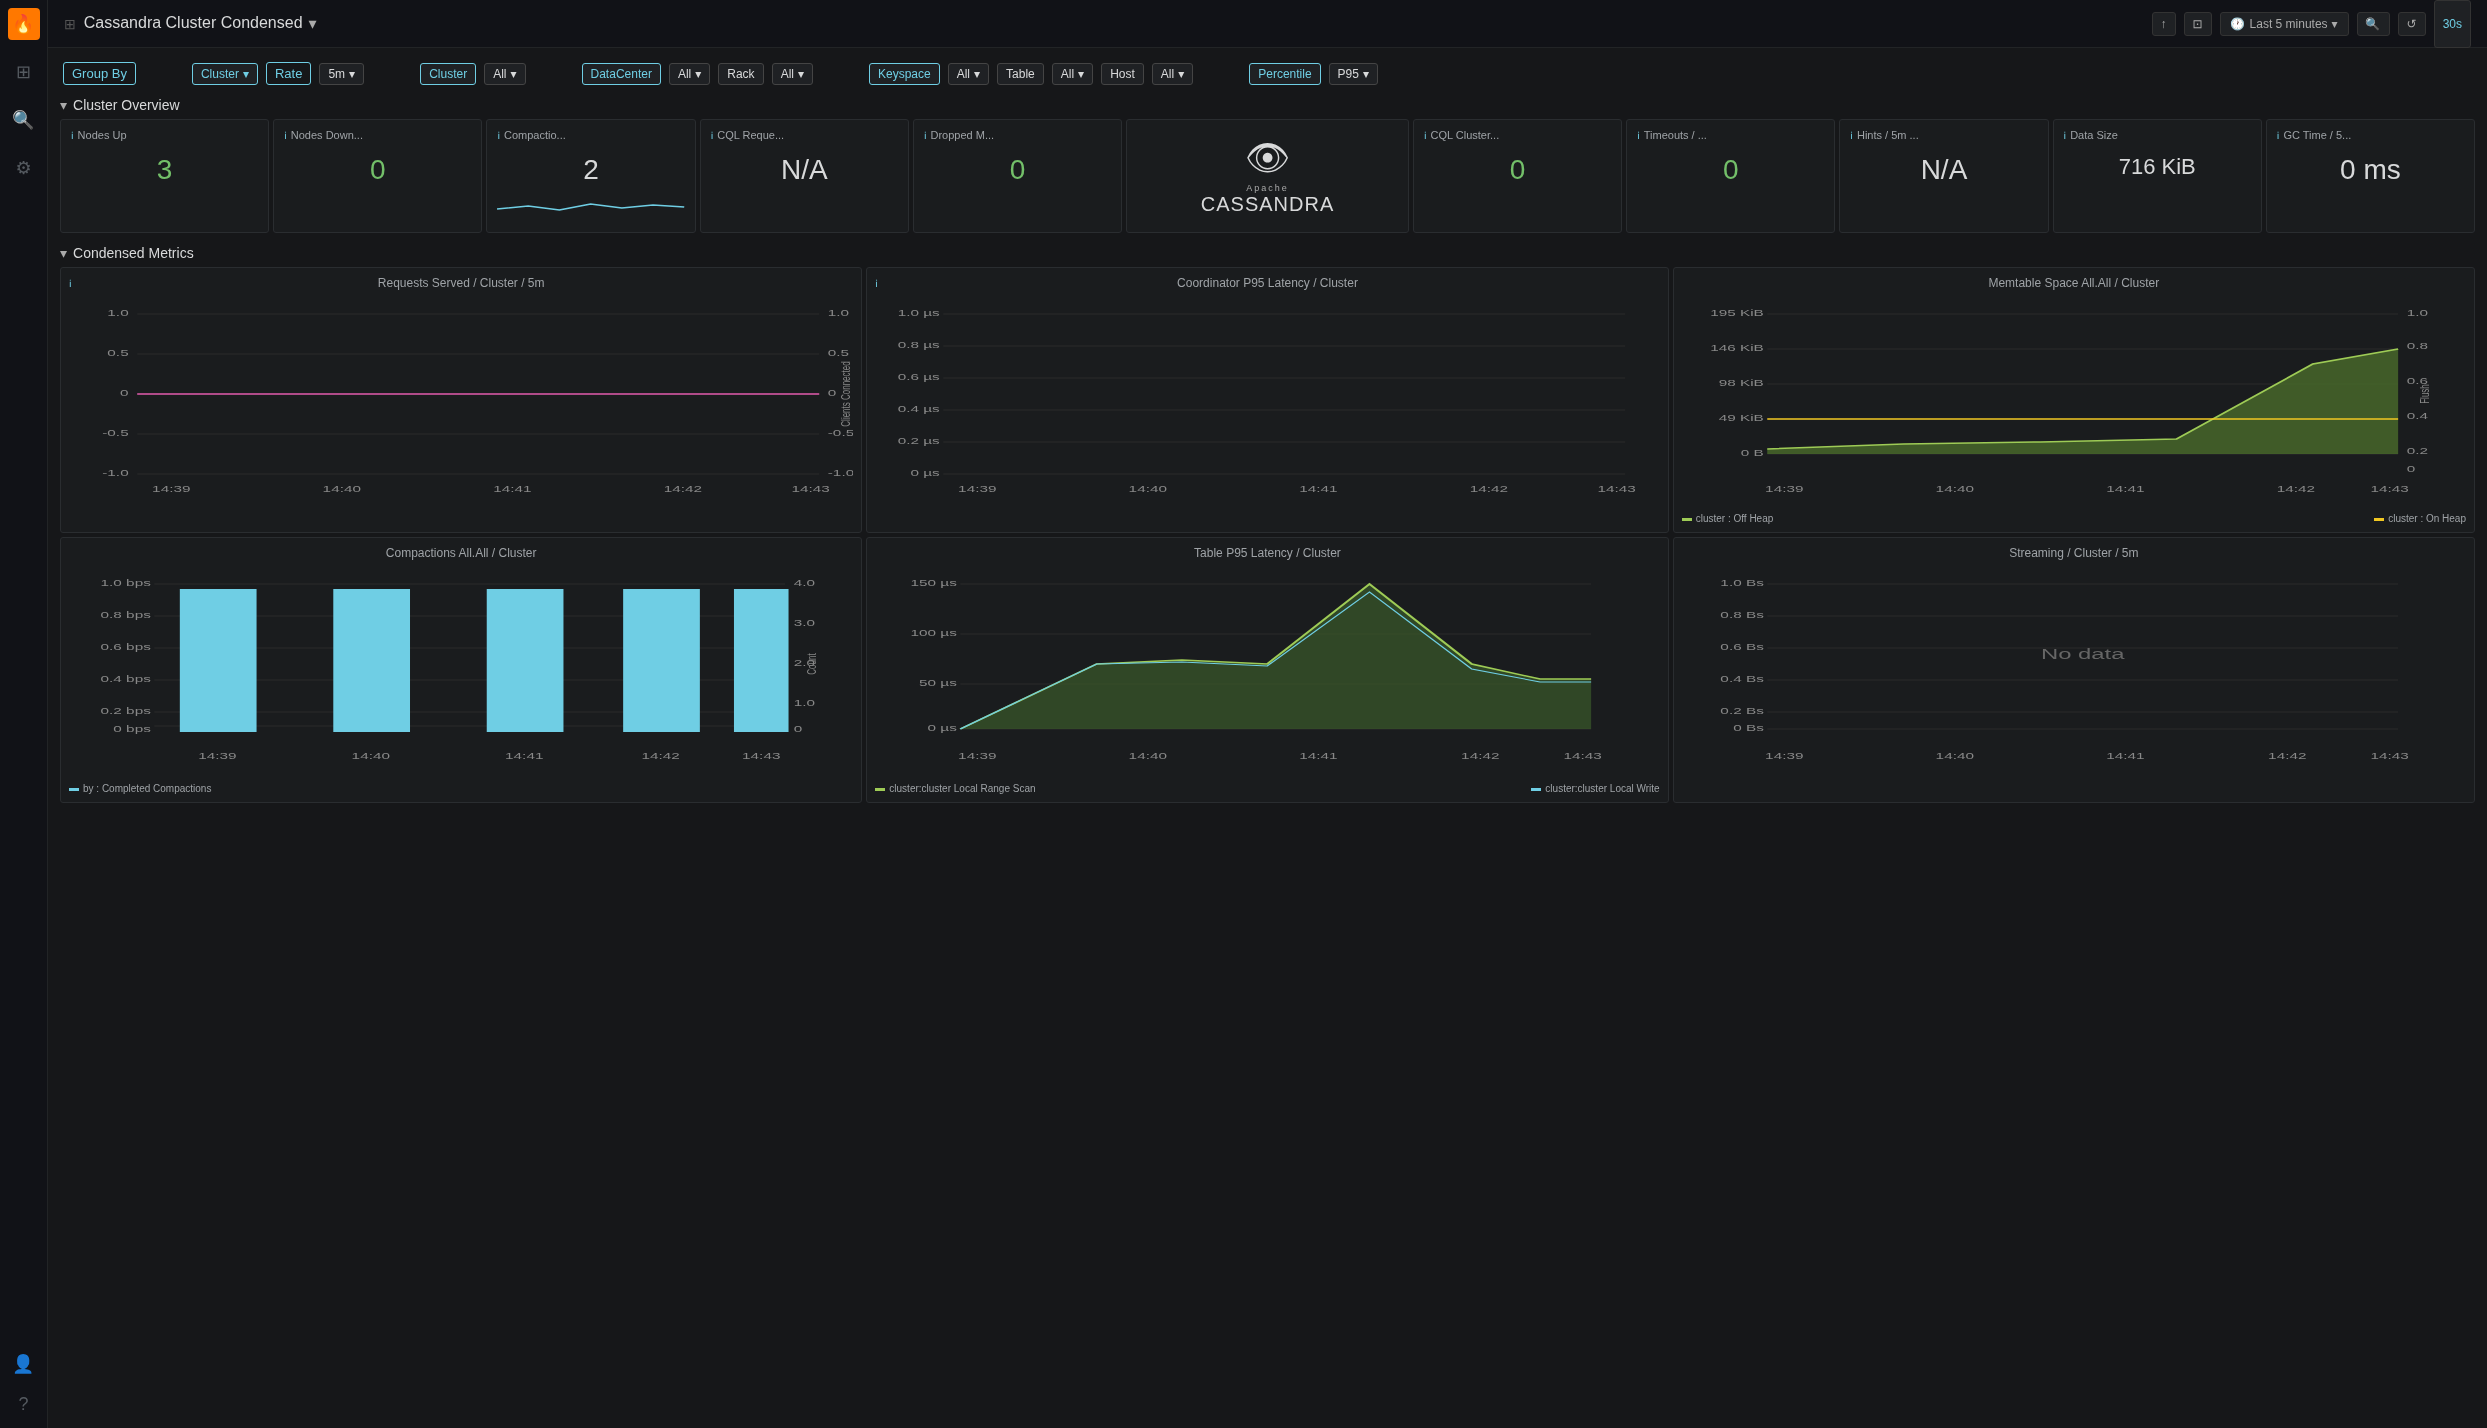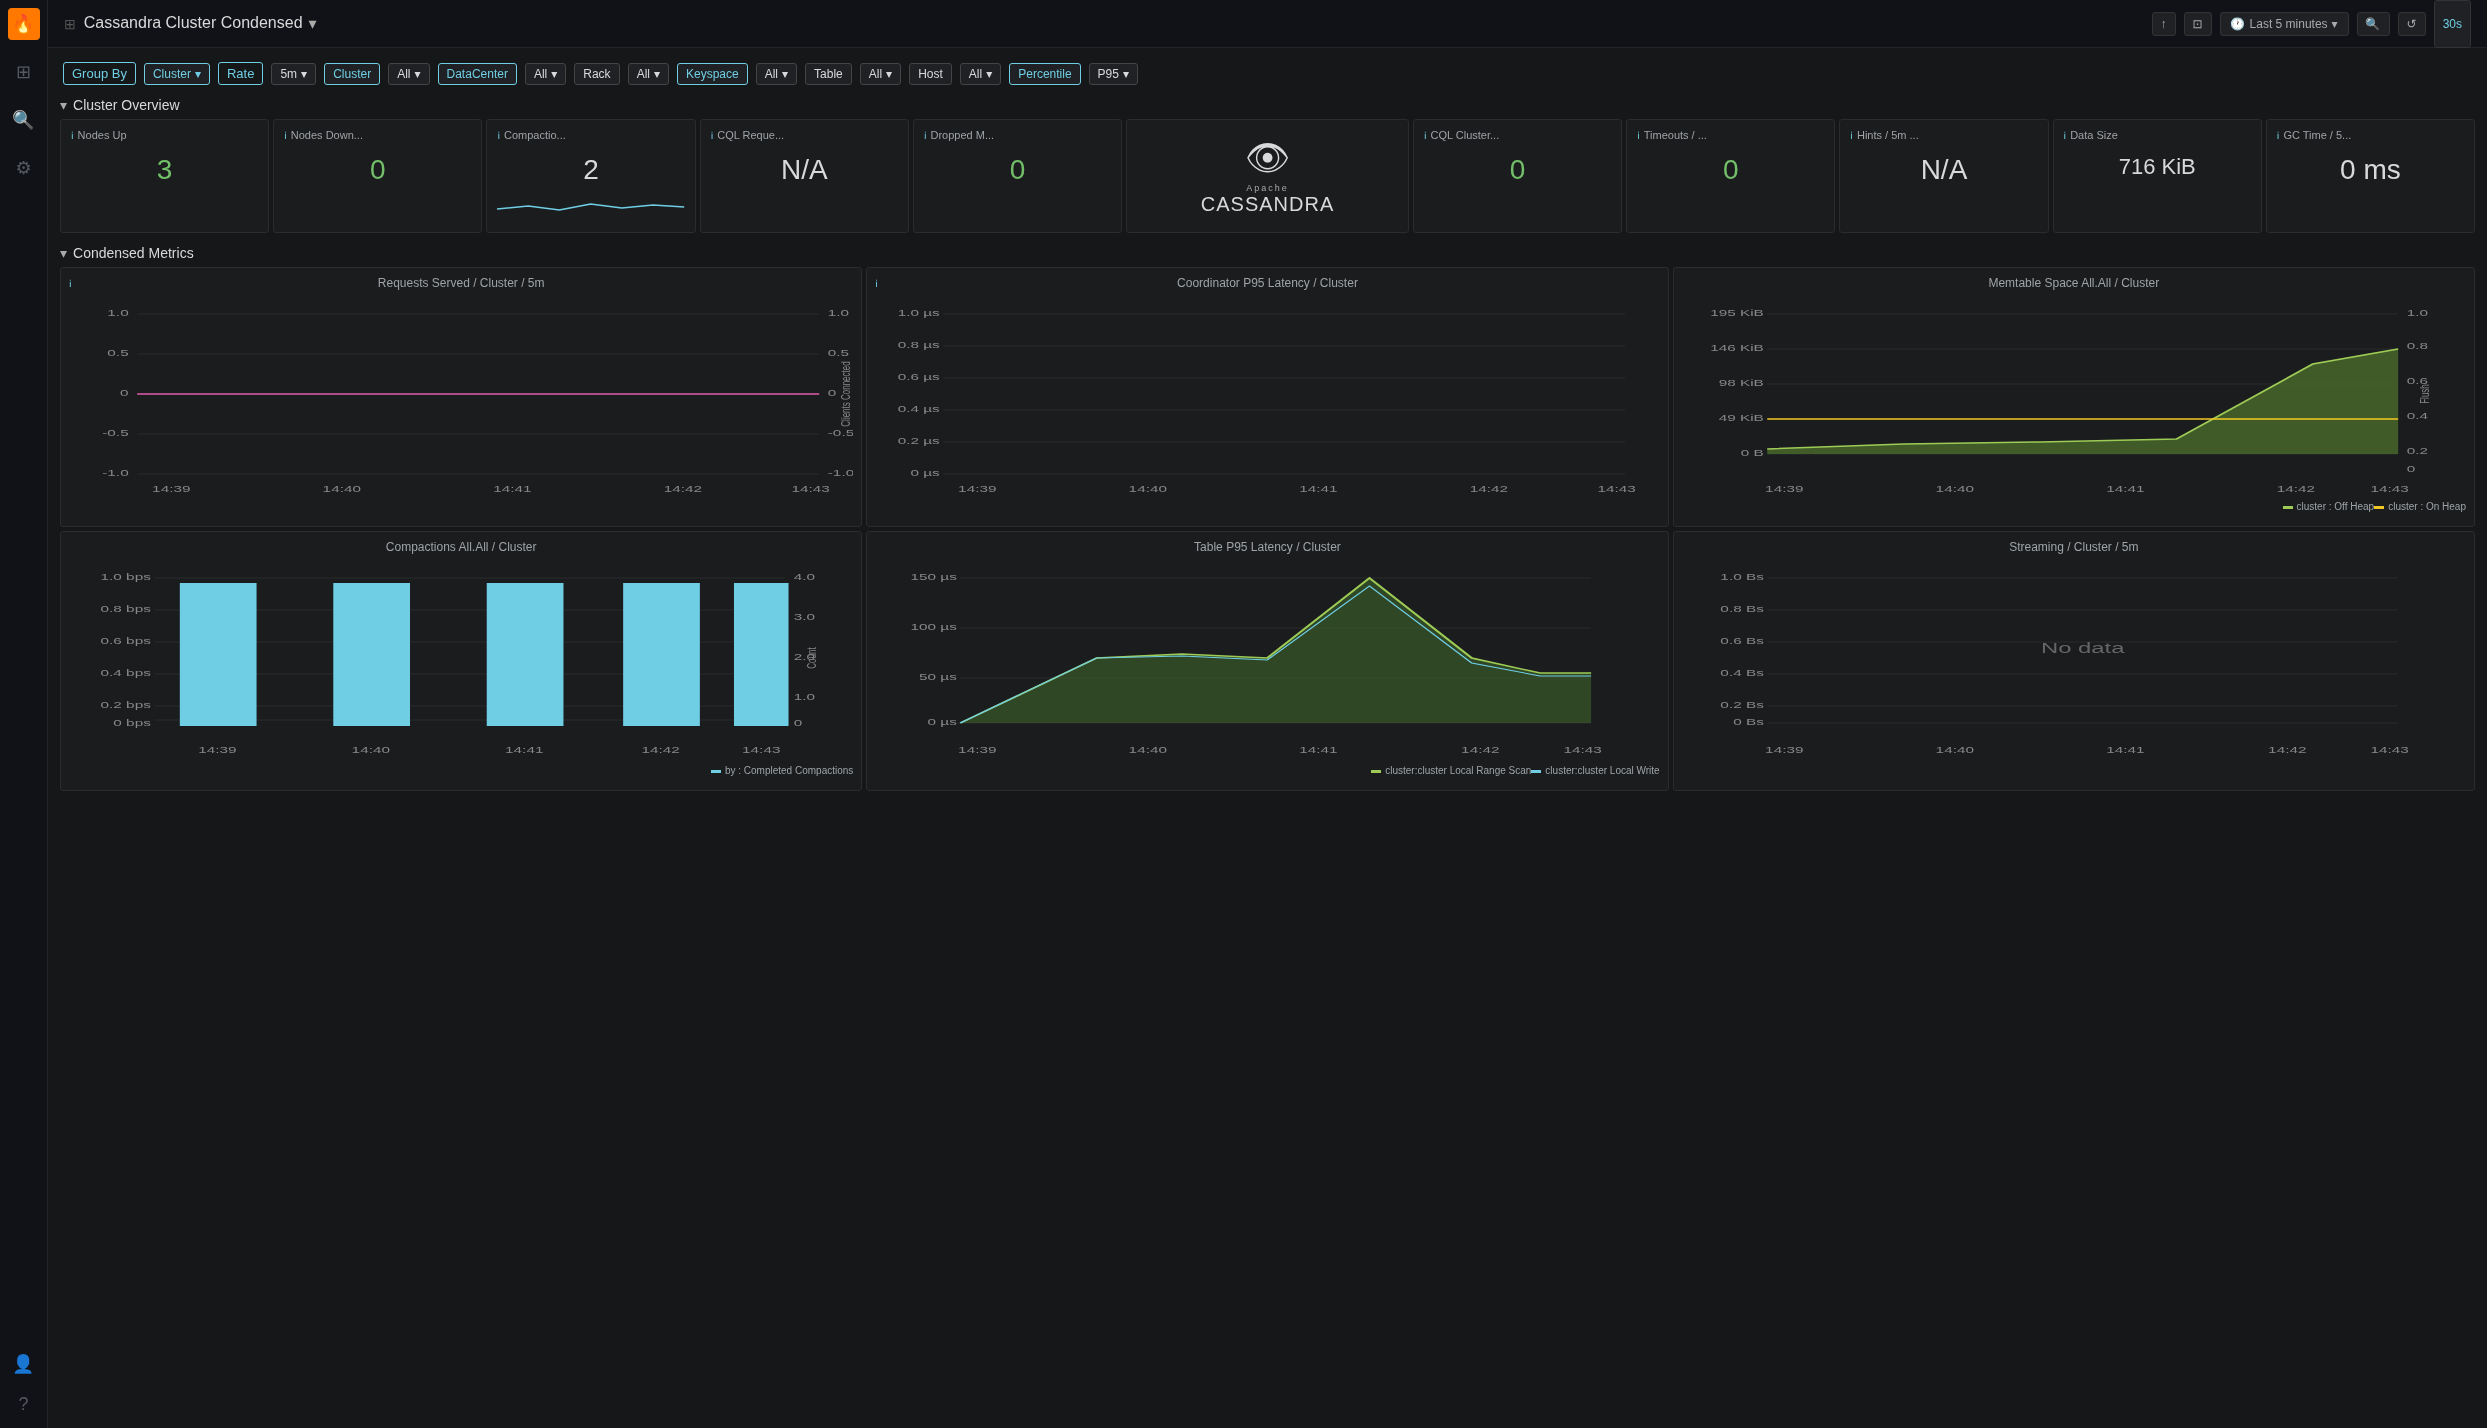--- a/index.html
+++ b/index.html
@@ -155,21 +155,21 @@
       border: 1px solid #444;
       color: #d8d9da;
       padding: 3px 8px;
       border-radius: 3px;
       cursor: pointer;
       font-size: 12px;
       display: flex;
       align-items: center;
       gap: 4px;
     }
-    .filter-select.teal { color: #6fcee4; border-color: #6fcee4; }
+    .filter-select.teal { color: #6fcee4; border-color: #6fcee4; margin-left: 48px; }
 
     
     .section-header {
       display: flex;
       align-items: center;
       gap: 6px;
       padding: 4px 0 6px 0;
       font-size: 14px;
       color: #d8d9da;
       font-weight: 500;
@@ -261,23 +261,23 @@
       margin-bottom: 4px;
     }
     .chart-info { color: #6fcee4; font-size: 10px; cursor: pointer; position: absolute; top: 8px; left: 8px; }
 
     
     svg.chart { width: 100%; height: 200px; }
 
     
     .chart-legend {
       display: flex;
-      justify-content: flex-end;
-      gap: 0;
-      margin-top: 4px;
+      justify-content: space-between;
+      gap: 26px;
+      margin-top: 16px;
       font-size: 10px;
       color: #9fa3a7;
     }
     .legend-dot {
       display: inline-block;
       width: 10px;
       height: 3px;
       margin-right: 4px;
       vertical-align: middle;
     }

